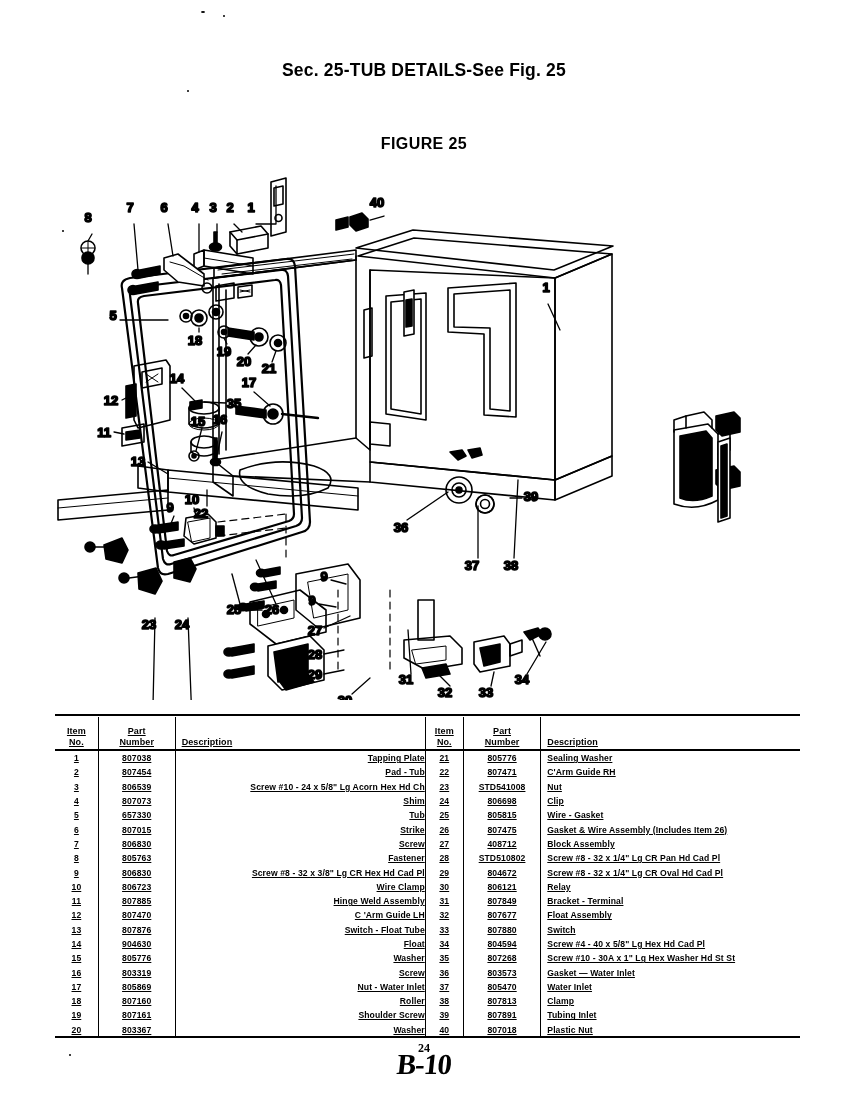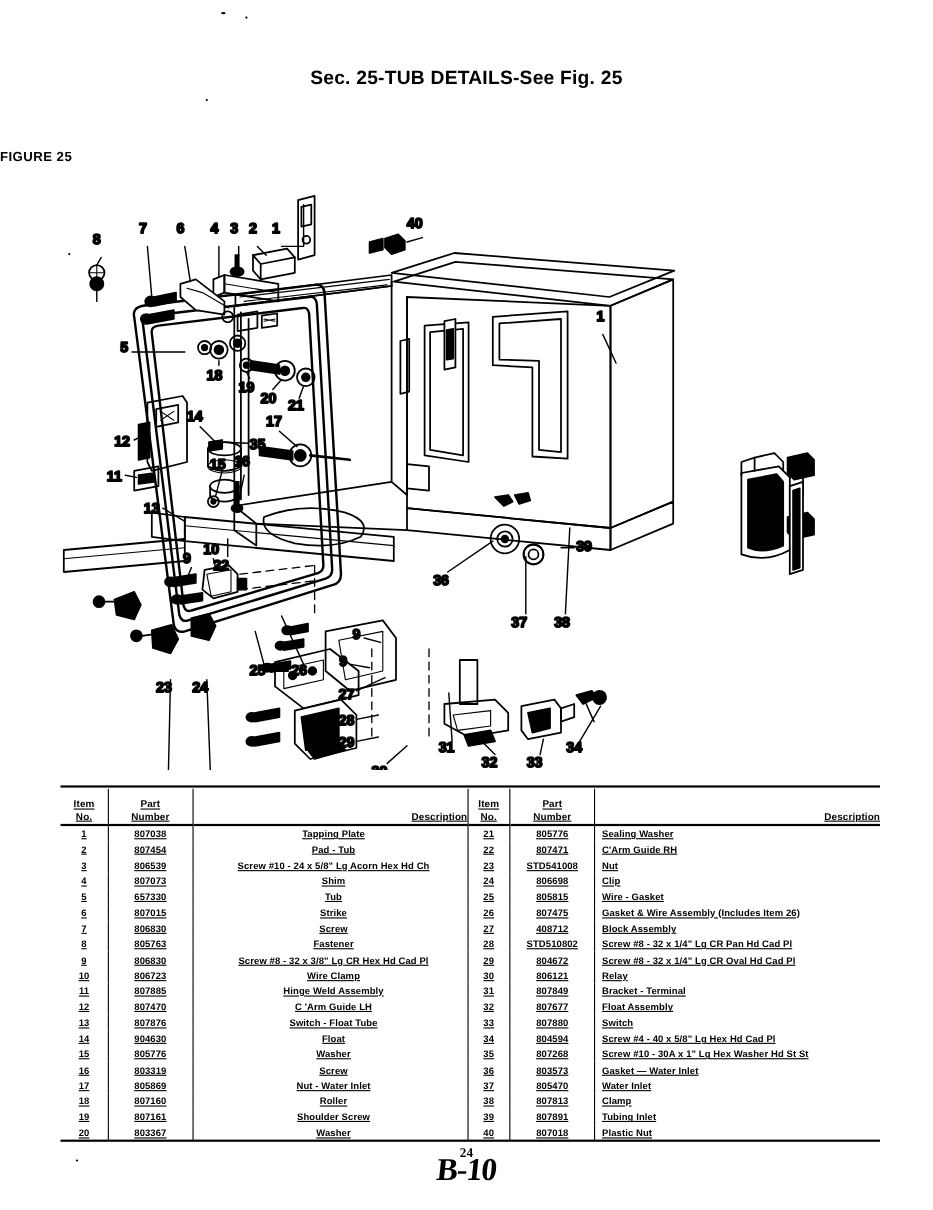--- a/index.html
+++ b/index.html
@@ -39,21 +39,22 @@
     font-size: 15.5px;
     font-weight: bold;
     letter-spacing: 0.2px;
     line-height: 24px;
     margin-top: 2px;
   }
   .figure-label {
     position: absolute;
     left: 0; top: 135px;
     width: 848px;
-    font-size: 12px;
+    text-align: center;
+    font-size: 16px;
     font-weight: bold;
     letter-spacing: 0.4px;
   }
 
   
   .diagram {
     position: absolute;
     left: 18px;
     top: 170px;
     width: 812px;
@@ -90,26 +91,26 @@
     font-weight: bold;
     border-bottom: 2px solid #000;
     vertical-align: bottom;
     padding-bottom: 2px;
   }
   .hdr-two-line {
     line-height: 10.5px;
   }
   .c-item   { width: 44px;  text-align: center; border-right: 1px solid #000; }
   .c-part   { width: 78px;  text-align: center; border-right: 1px solid #000; }
-  .c-desc   { width: 253px; text-align: center; padding-left: 6px !important; }
+  .c-desc   { width: 253px; text-align: right; padding-left: 6px !important; }
   .c-desc-r { width: 263px; text-align: left; padding-left: 6px !important; }
   .c-item2  { width: 38px;  text-align: center; border-right: 1px solid #000; border-left: 1px solid #000;}
   .c-part2  { width: 78px;  text-align: center; border-right: 1px solid #000; }
   .parts-table tbody td { height: 14.3px; }
-  .hdr-desc { text-align: right; padding-left: 6px !important; border-right: none !important; }
+  .hdr-desc { text-align: left; padding-left: 6px !important; border-right: none !important; }
 
   .table-rule-top {
     position: absolute;
     left: 55px; top: 714px;
     width: 745px; height: 2px;
     background: #000;
   }
   .table-rule-bottom {
     position: absolute;
     left: 55px; top: 1036px;

